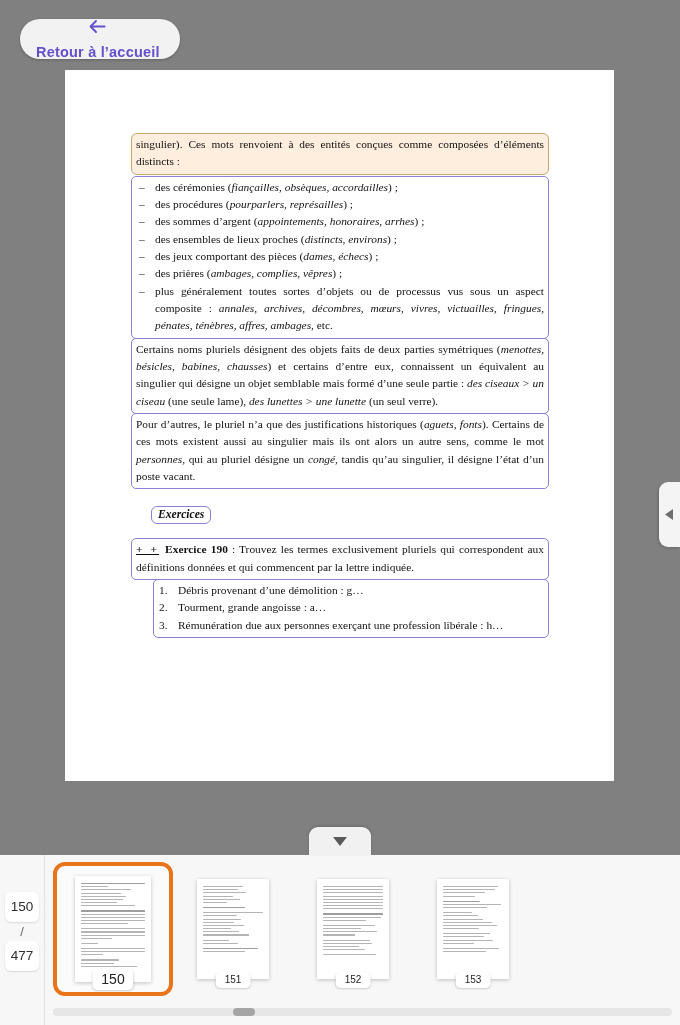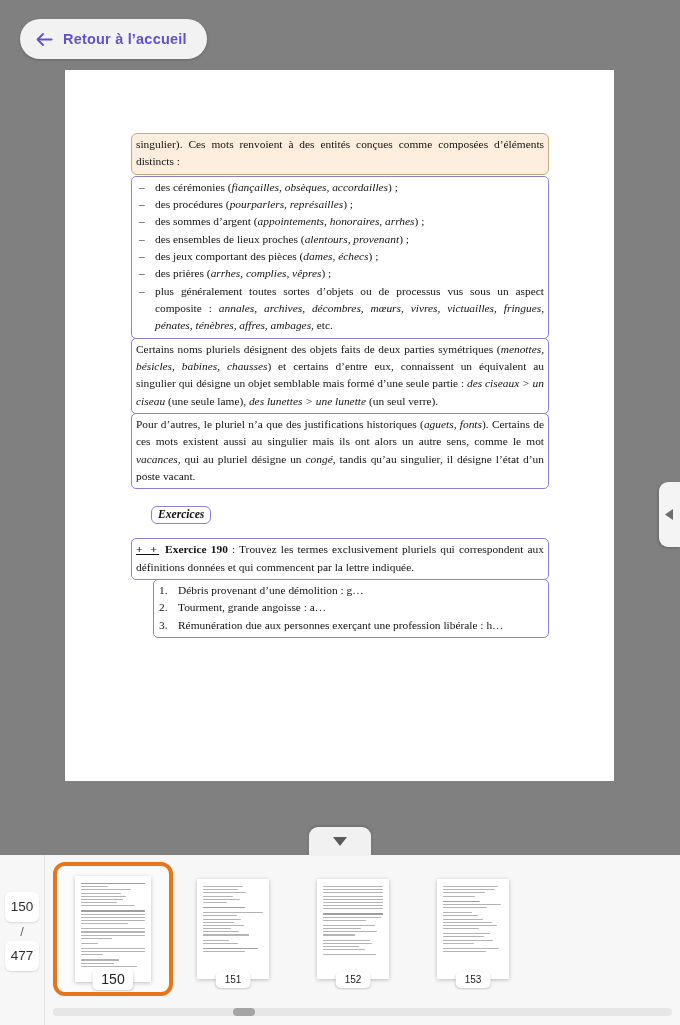--- a/index.html
+++ b/index.html
@@ -35,20 +35,21 @@
     display: flex;
     align-items: center;
     gap: 10px;
     padding: 0 20px 0 16px;
     background: #f2f2f2;
     border: none;
     border-radius: 20px;
     box-shadow: 0 1px 3px rgba(0,0,0,0.22);
     cursor: pointer;
     z-index: 40;
+    flex-direction: column;
   }
   .back-btn .arrow-ico {
     width: 17px; height: 15px;
     display: block;
     flex: 0 0 auto;
   }
   .back-btn .back-label {
     font-size: 14.5px;
     font-weight: 600;
     color: #6650c9;
@@ -347,43 +348,43 @@
           <li>
             <span class="dash">–</span>
             <span>des procédures (<i>pourparlers, représailles</i>) ;</span>
           </li>
           <li>
             <span class="dash">–</span>
             <span>des sommes d’argent (<i>appointements, honoraires, arrhes</i>) ;</span>
           </li>
           <li>
             <span class="dash">–</span>
-            <span>des ensembles de lieux proches (<i>alentours, provenant</i>) ;</span>
+            <span>des ensembles de lieux proches (<i>distincts, environs</i>) ;</span>
           </li>
           <li>
             <span class="dash">–</span>
             <span>des jeux comportant des pièces (<i>dames, échecs</i>) ;</span>
           </li>
           <li>
             <span class="dash">–</span>
-            <span>des prières (<i>arrhes, complies, vêpres</i>) ;</span>
+            <span>des prières (<i>ambages, complies, vêpres</i>) ;</span>
           </li>
           <li>
             <span class="dash">–</span>
             <span>plus généralement toutes sortes d’objets ou de processus vus sous un aspect composite : <i>annales, archives, décombres, mœurs, vivres, victuailles, fringues, pénates, ténèbres, affres, ambages</i>, etc.</span>
           </li>
         </ul>
       </div>
 
       <div class="blk">
         <p>Certains noms pluriels désignent des objets faits de deux parties symétriques (<i>menottes, bésicles, babines, chausses</i>) et certains d’entre eux, connaissent un équivalent au singulier qui désigne un objet semblable mais formé d’une seule partie : <i>des ciseaux &gt; un ciseau</i> (une seule lame), <i>des lunettes &gt; une lunette</i> (un seul verre).</p>
       </div>
 
       <div class="blk">
-        <p>Pour d’autres, le pluriel n’a que des justifications historiques (<i>aguets, fonts</i>). Certains de ces mots existent aussi au singulier mais ils ont alors un autre sens, comme le mot <i>vacances</i>, qui au pluriel désigne un <i>congé</i>, tandis qu’au singulier, il désigne l’état d’un poste vacant.</p>
+        <p>Pour d’autres, le pluriel n’a que des justifications historiques (<i>aguets, fonts</i>). Certains de ces mots existent aussi au singulier mais ils ont alors un autre sens, comme le mot <i>personnes</i>, qui au pluriel désigne un <i>congé</i>, tandis qu’au singulier, il désigne l’état d’un poste vacant.</p>
       </div>
 
       <div class="exercices-wrap">
         <span class="exercices-pill">Exercices</span>
       </div>
 
       <div class="blk ex-head">
         <p>
           <span class="ex-plus">+ +</span><span class="ex-num">Exercice 190</span><span>&nbsp;: Trouvez les termes exclusivement pluriels qui correspondent aux définitions données et qui commencent par la lettre indiquée.</span>
         </p>

